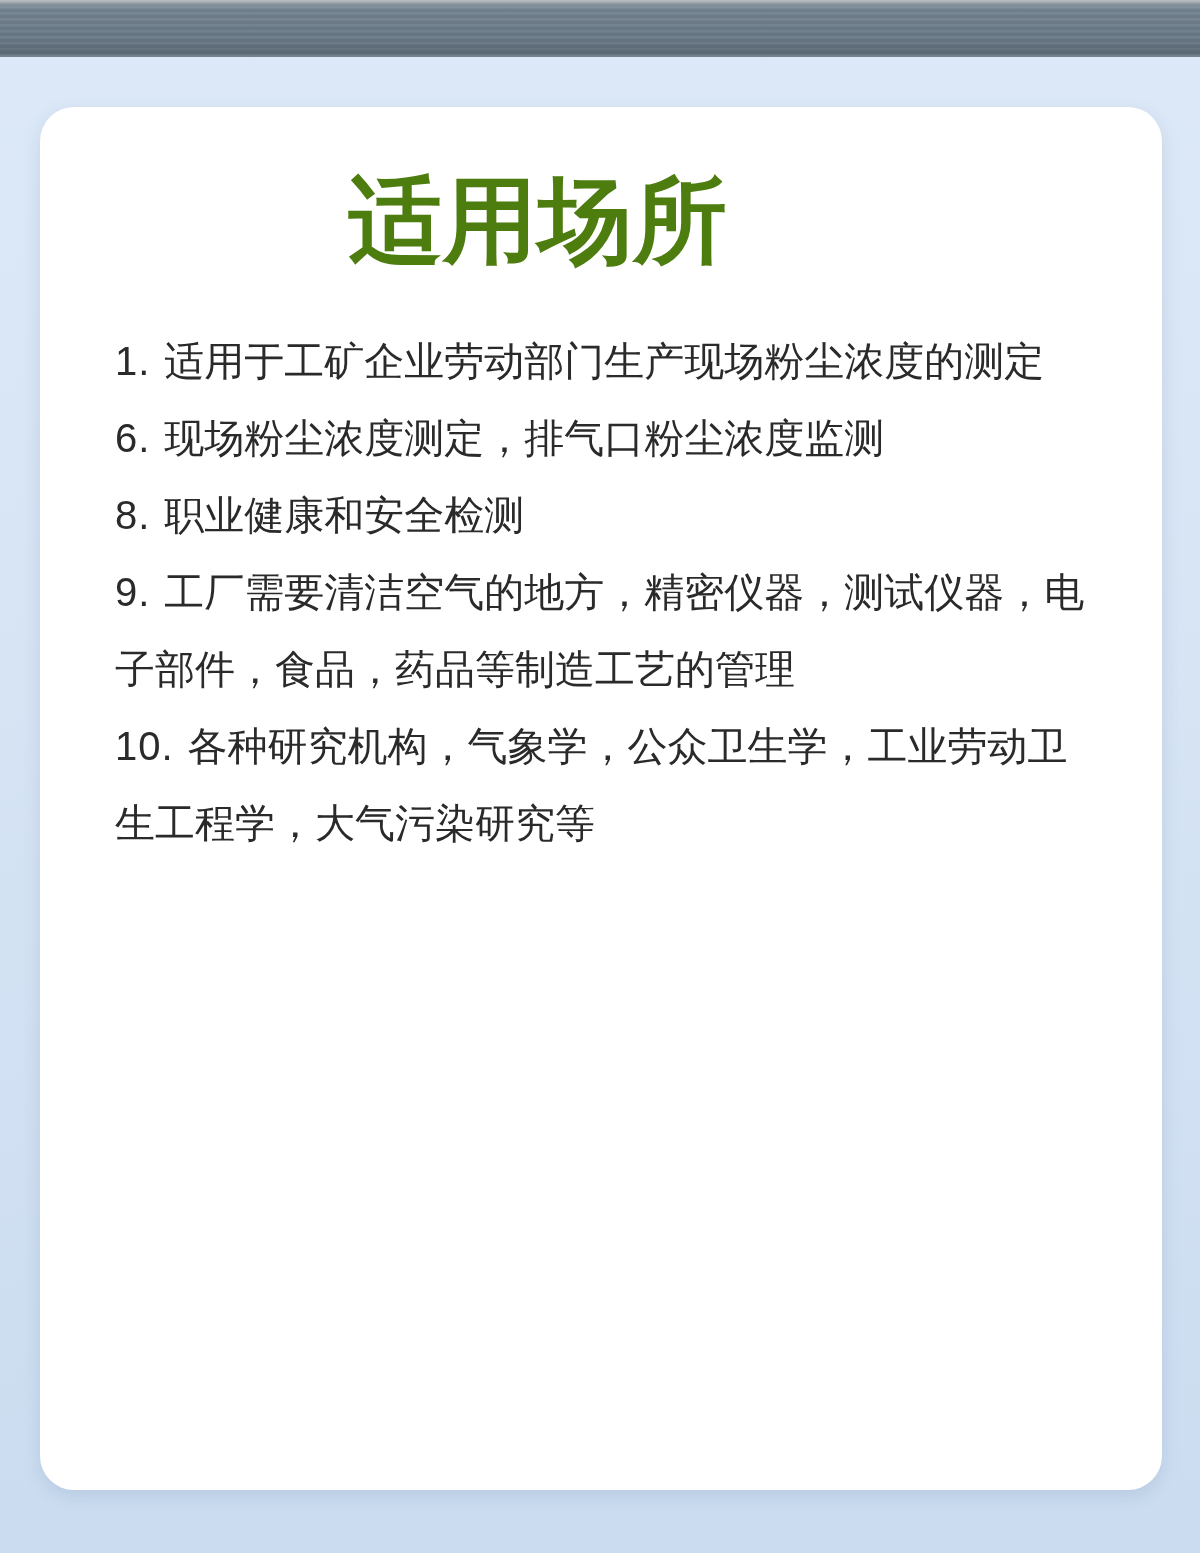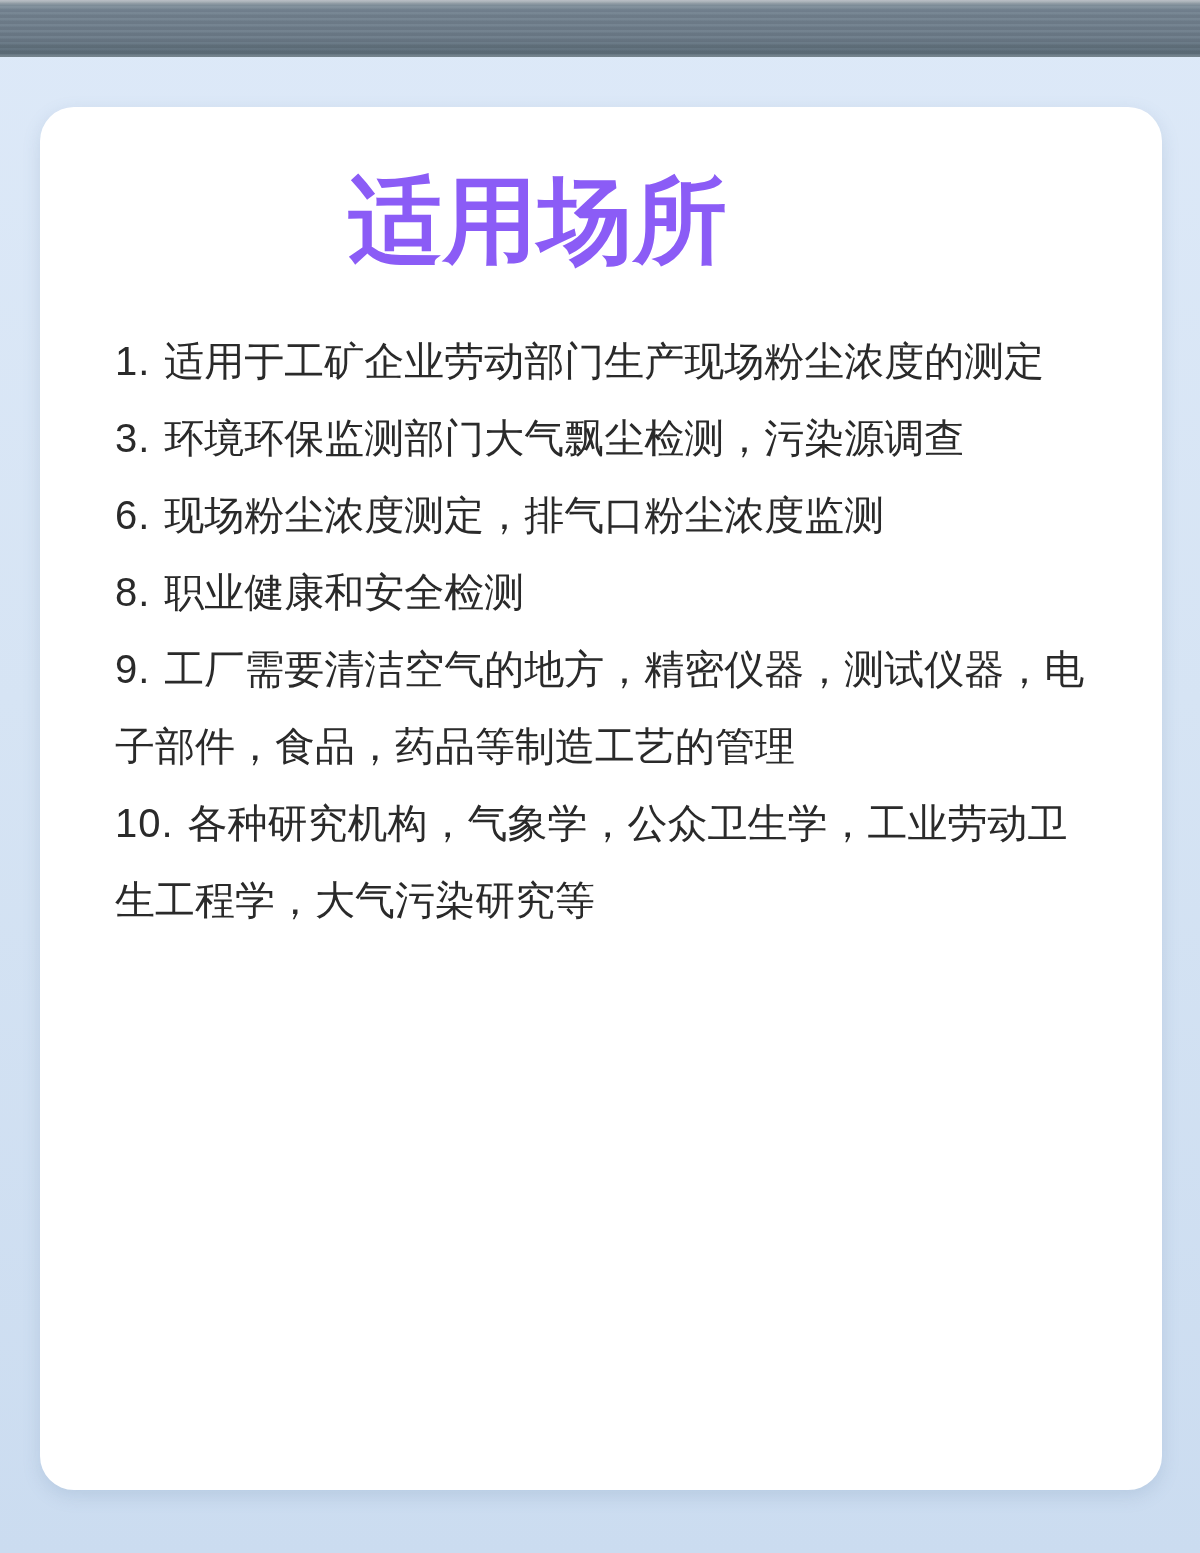--- a/index.html
+++ b/index.html
@@ -49,21 +49,21 @@
     box-sizing: border-box;
     padding: 65px 60px 0 75px;
   }
 
   .page-title {
     margin: 0 0 0 233px;
     width: fit-content;
     font-size: 94px;
     line-height: 1.05;
     font-weight: 700;
-    color: #8b5cf6;
+    color: #4d7c0f;
     letter-spacing: 1px;
   }
 
   .applicable-list {
     list-style: none;
     margin: 52px 0 0 0;
     padding: 0;
     width: 985px;
   }
   .applicable-list li {
@@ -81,19 +81,18 @@
 </head>
 <body>
 
 <div class="top-bar"></div>
 
 <div class="card">
   <h1 class="page-title">适用场所</h1>
 
   <ul class="applicable-list">
       <li><span class="num">1.</span><span>适用于工矿企业劳动部门生产现场粉尘浓度的测定</span></li>
-      <li><span class="num">3.</span><span>环境环保监测部门大气飘尘检测，污染源调查</span></li>
       <li><span class="num">6.</span><span>现场粉尘浓度测定，排气口粉尘浓度监测</span></li>
       <li><span class="num">8.</span><span>职业健康和安全检测</span></li>
       <li><span class="num">9.</span><span>工厂需要清洁空气的地方，精密仪器，测试仪器，电子部件，食品，药品等制造工艺的管理</span></li>
       <li><span class="num">10.</span><span>各种研究机构，气象学，公众卫生学，工业劳动卫生工程学，大气污染研究等</span></li>
     </ul>
 </div>
 
 </body></html>

